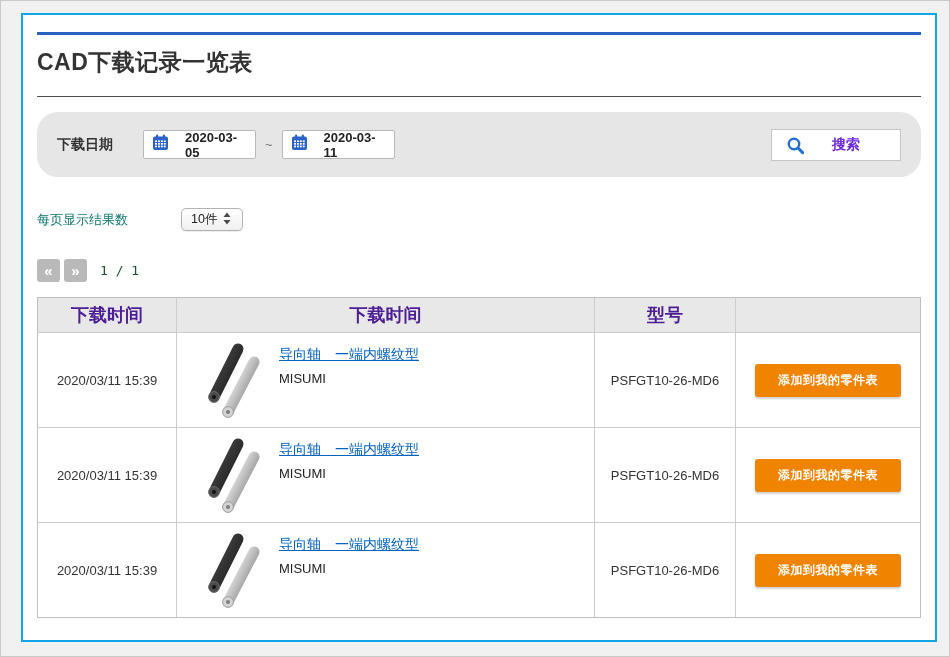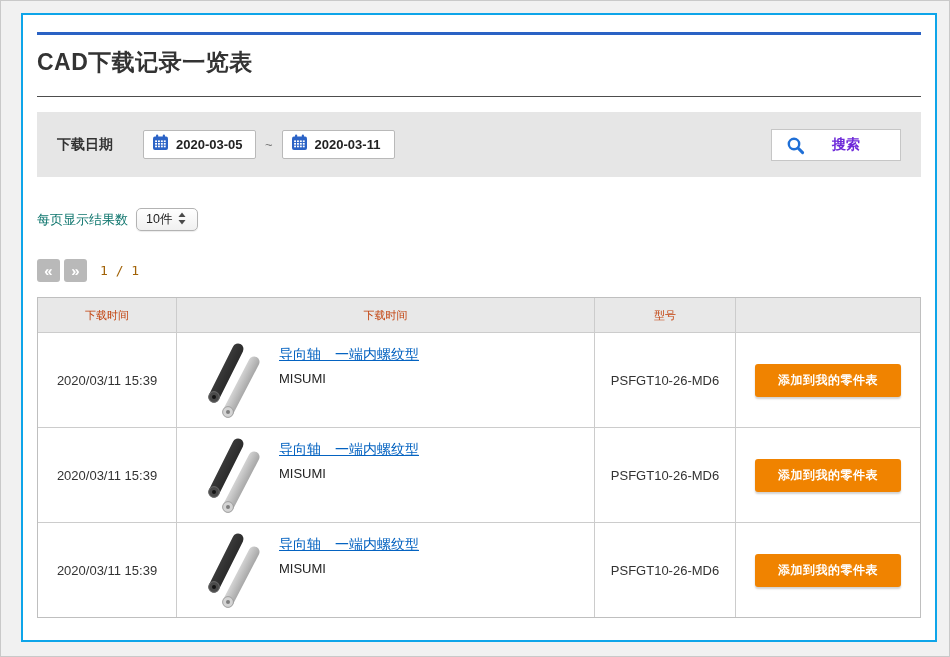--- a/index.html
+++ b/index.html
@@ -36,30 +36,31 @@
   .title-divider { margin-top: 18px; height: 1px; background: #4d4d4d; }
 
   
   .filter-bar {
     margin-top: 15px;
     height: 65px;
     background: #e6e6e6;
     display: flex;
     align-items: center;
     padding: 0 20px;
+    border-radius: 21px;
   }
   .filter-label { font-size: 14px; font-weight: bold; margin-right: 30px; color: #333; }
   .date-input {
     width: 113px; height: 29px;
     background: #fff;
     border: 1px solid #b9b9b9;
     border-radius: 2px;
     display: flex; align-items: center;
     padding: 0 8px;
-    gap: 7px;
+    gap: 16px;
     cursor: pointer;
   }
   .date-input .date-text { font-size: 13px; font-weight: 600; color: #222; }
   .tilde { margin: 0 9px; color: #777; font-size: 13px; }
   .filter-actions { margin-left: auto; display: flex; gap: 13px; }
   .btn {
     height: 32px;
     background: #fff;
     border: 1px solid #c6c6c6;
     font-size: 14px;
@@ -95,48 +96,49 @@
     border: 1px solid #b3b3b3;
     border-radius: 5px;
     background: linear-gradient(#ffffff, #f0f0f0);
     display: flex; align-items: center;
     padding: 0 5px 0 9px;
     gap: 6px;
     font-size: 12.5px;
     color: #222;
     cursor: pointer;
     box-shadow: 0 1px 1px rgba(0,0,0,0.08);
+    margin-left: 45px;
   }
 
   
   .pagination { margin-top: 28px; display: flex; align-items: center; gap: 4px; }
   .page-btn {
     width: 23px; height: 23px;
     background: #b9b9b9;
     border: none;
     border-radius: 3px;
     color: #fff;
     font-size: 15px;
     font-weight: bold;
     line-height: 21px;
     text-align: center;
     cursor: pointer;
     font-family: inherit;
   }
-  .page-info { margin-left: 9px; font-size: 13px; color: #a16207; font-family: "DejaVu Sans Mono", monospace; }
+  .page-info { margin-left: 9px; font-size: 13px; color: #14532d; font-family: "DejaVu Sans Mono", monospace; }
 
   
   .dl-table { margin-top: 15px; border: 1px solid #bfbfbf; }
   .t-row {
     display: grid;
     grid-template-columns: 139px 418px 141px 1fr;
   }
   .t-head { background: #e8e8e8; height: 34px; }
   .t-head .t-cell {
-    font-size: 11px; font-weight: normal; color: #c2410c;
+    font-size: 18px; font-weight: bold; color: #4c1d95;
     display: flex; align-items: center; justify-content: center;
     border-right: 1px solid #cccccc;
   }
   .t-head .t-cell:last-child { border-right: none; }
   .t-body .t-row { height: 95px; border-top: 1px solid #cccccc; background: #fff; }
   .t-body .t-cell {
     border-right: 1px solid #cccccc;
     display: flex; align-items: center; justify-content: center;
     font-size: 13px; color: #333;
   }

